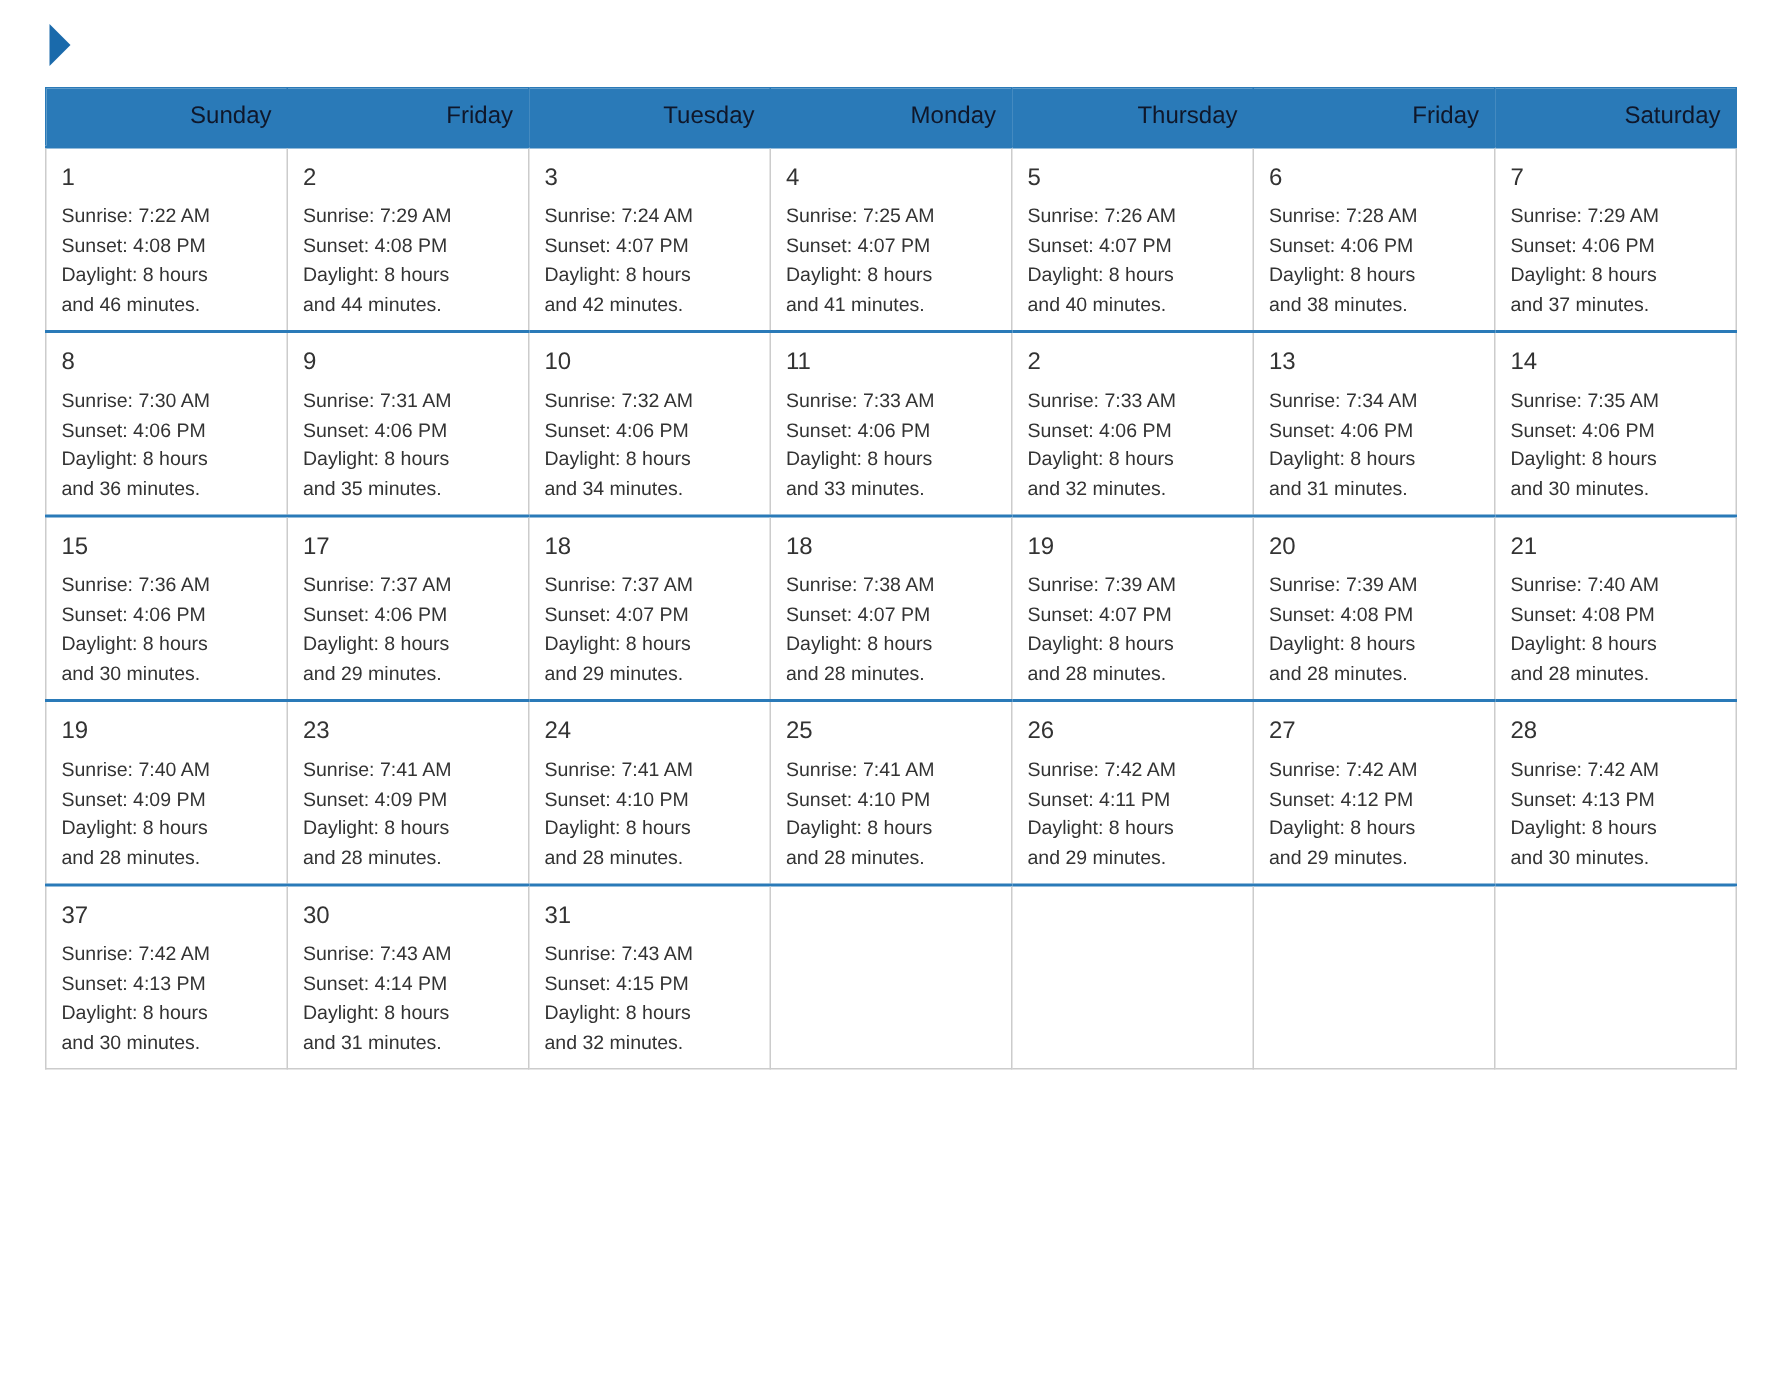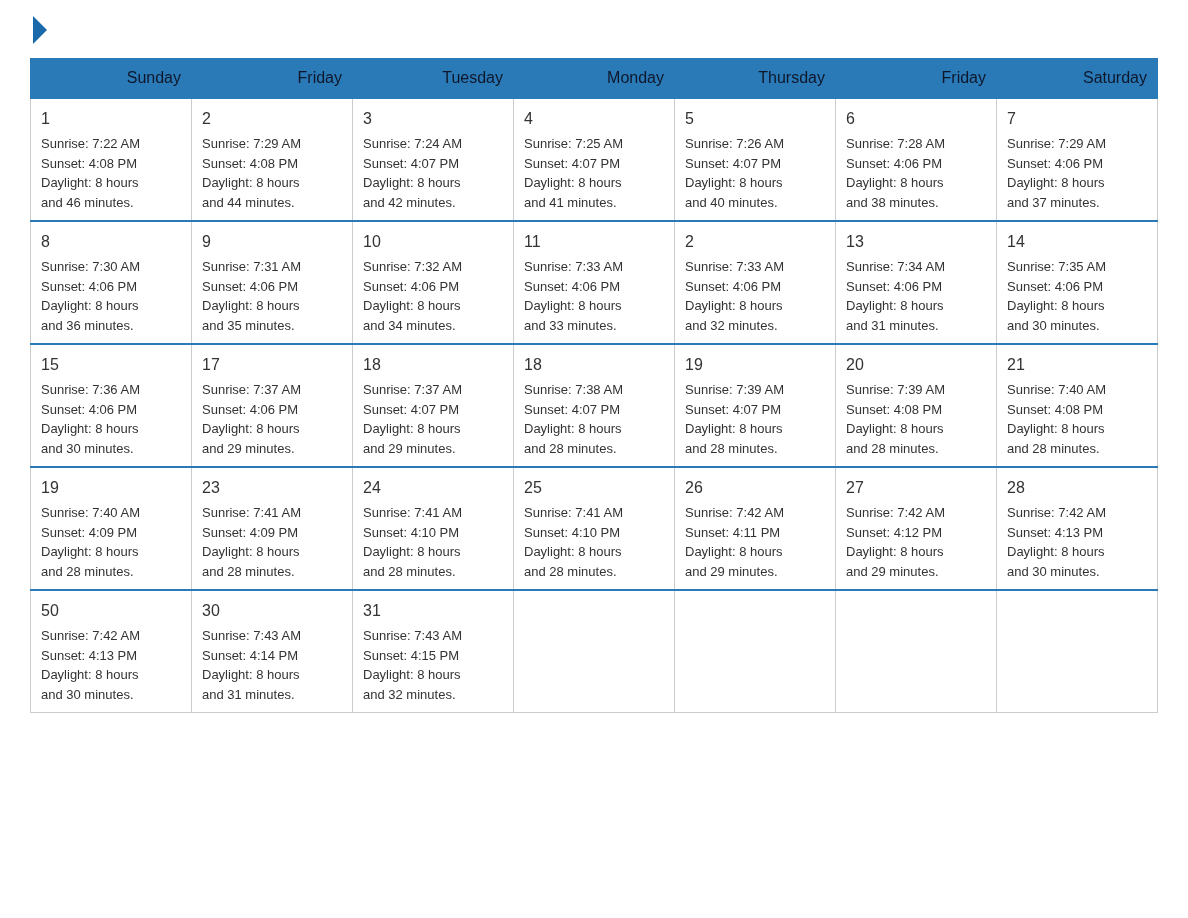--- a/index.html
+++ b/index.html
@@ -156,21 +156,21 @@
       <tr>
         <td><span class="day-number">19</span><span>Sunrise: 7:40 AM</span><br><span>Sunset: 4:09 PM</span><br><span>Daylight: 8 hours</span><br><span>and 28 minutes.</span></td>
         <td><span class="day-number">23</span><span>Sunrise: 7:41 AM</span><br><span>Sunset: 4:09 PM</span><br><span>Daylight: 8 hours</span><br><span>and 28 minutes.</span></td>
         <td><span class="day-number">24</span><span>Sunrise: 7:41 AM</span><br><span>Sunset: 4:10 PM</span><br><span>Daylight: 8 hours</span><br><span>and 28 minutes.</span></td>
         <td><span class="day-number">25</span><span>Sunrise: 7:41 AM</span><br><span>Sunset: 4:10 PM</span><br><span>Daylight: 8 hours</span><br><span>and 28 minutes.</span></td>
         <td><span class="day-number">26</span><span>Sunrise: 7:42 AM</span><br><span>Sunset: 4:11 PM</span><br><span>Daylight: 8 hours</span><br><span>and 29 minutes.</span></td>
         <td><span class="day-number">27</span><span>Sunrise: 7:42 AM</span><br><span>Sunset: 4:12 PM</span><br><span>Daylight: 8 hours</span><br><span>and 29 minutes.</span></td>
         <td><span class="day-number">28</span><span>Sunrise: 7:42 AM</span><br><span>Sunset: 4:13 PM</span><br><span>Daylight: 8 hours</span><br><span>and 30 minutes.</span></td>
       </tr>
       <tr>
-        <td><span class="day-number">50</span><span>Sunrise: 7:42 AM</span><br><span>Sunset: 4:13 PM</span><br><span>Daylight: 8 hours</span><br><span>and 30 minutes.</span></td>
+        <td><span class="day-number">37</span><span>Sunrise: 7:42 AM</span><br><span>Sunset: 4:13 PM</span><br><span>Daylight: 8 hours</span><br><span>and 30 minutes.</span></td>
         <td><span class="day-number">30</span><span>Sunrise: 7:43 AM</span><br><span>Sunset: 4:14 PM</span><br><span>Daylight: 8 hours</span><br><span>and 31 minutes.</span></td>
         <td><span class="day-number">31</span><span>Sunrise: 7:43 AM</span><br><span>Sunset: 4:15 PM</span><br><span>Daylight: 8 hours</span><br><span>and 32 minutes.</span></td>
         <td class="empty-cell"></td>
         <td class="empty-cell"></td>
         <td class="empty-cell"></td>
         <td class="empty-cell"></td>
       </tr>
     </tbody>
 </table>
 

